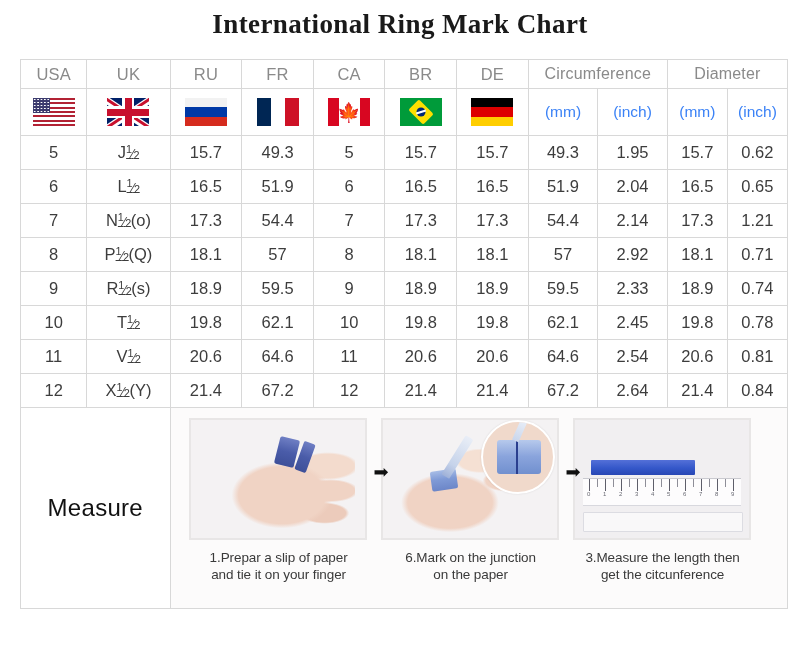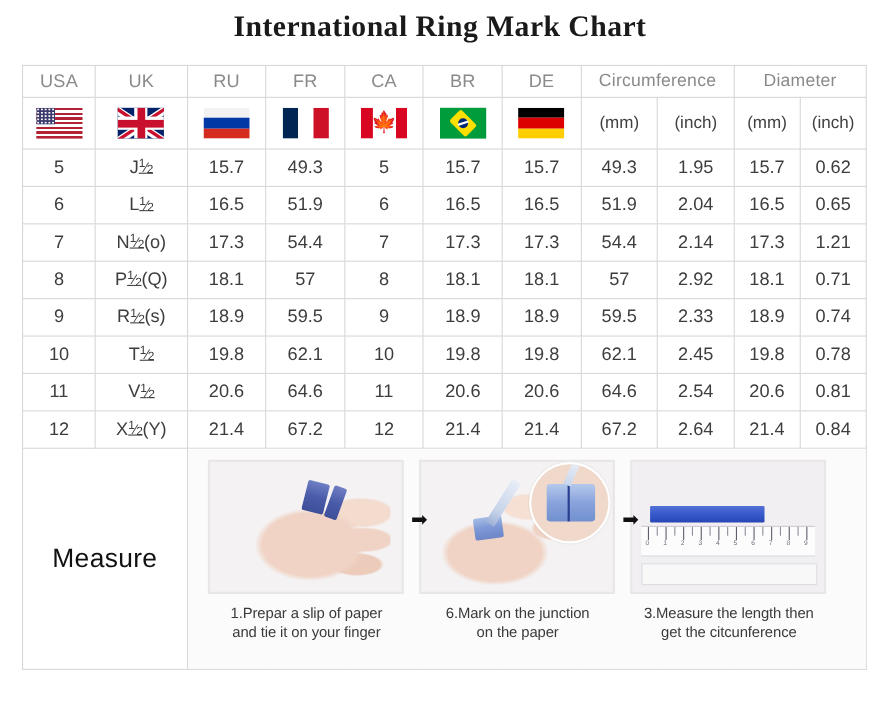--- a/index.html
+++ b/index.html
@@ -69,21 +69,21 @@
     font-size: 16px;
     color: #8a8a8a;
   }
 
   
   tr.flag-row td {
     height: 46px;
   }
   tr.flag-row td.unit-cell {
     font-size: 15.5px;
-    color: #404040;
+    color: #3b82f6;
   }
 
   
   tr.data-row td {
     height: 33px;
     font-size: 16.5px;
     color: #3d3d3d;
   }
 
   

